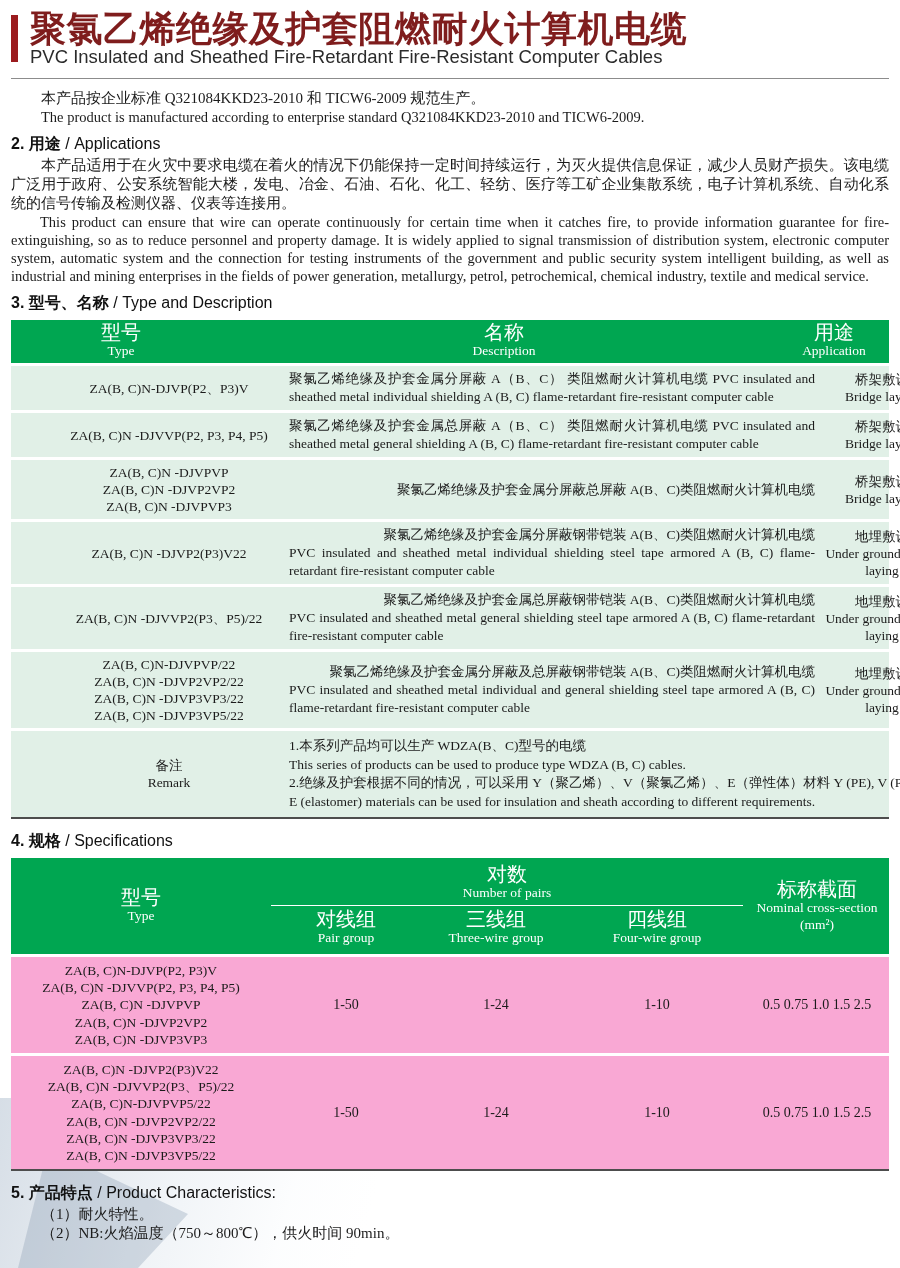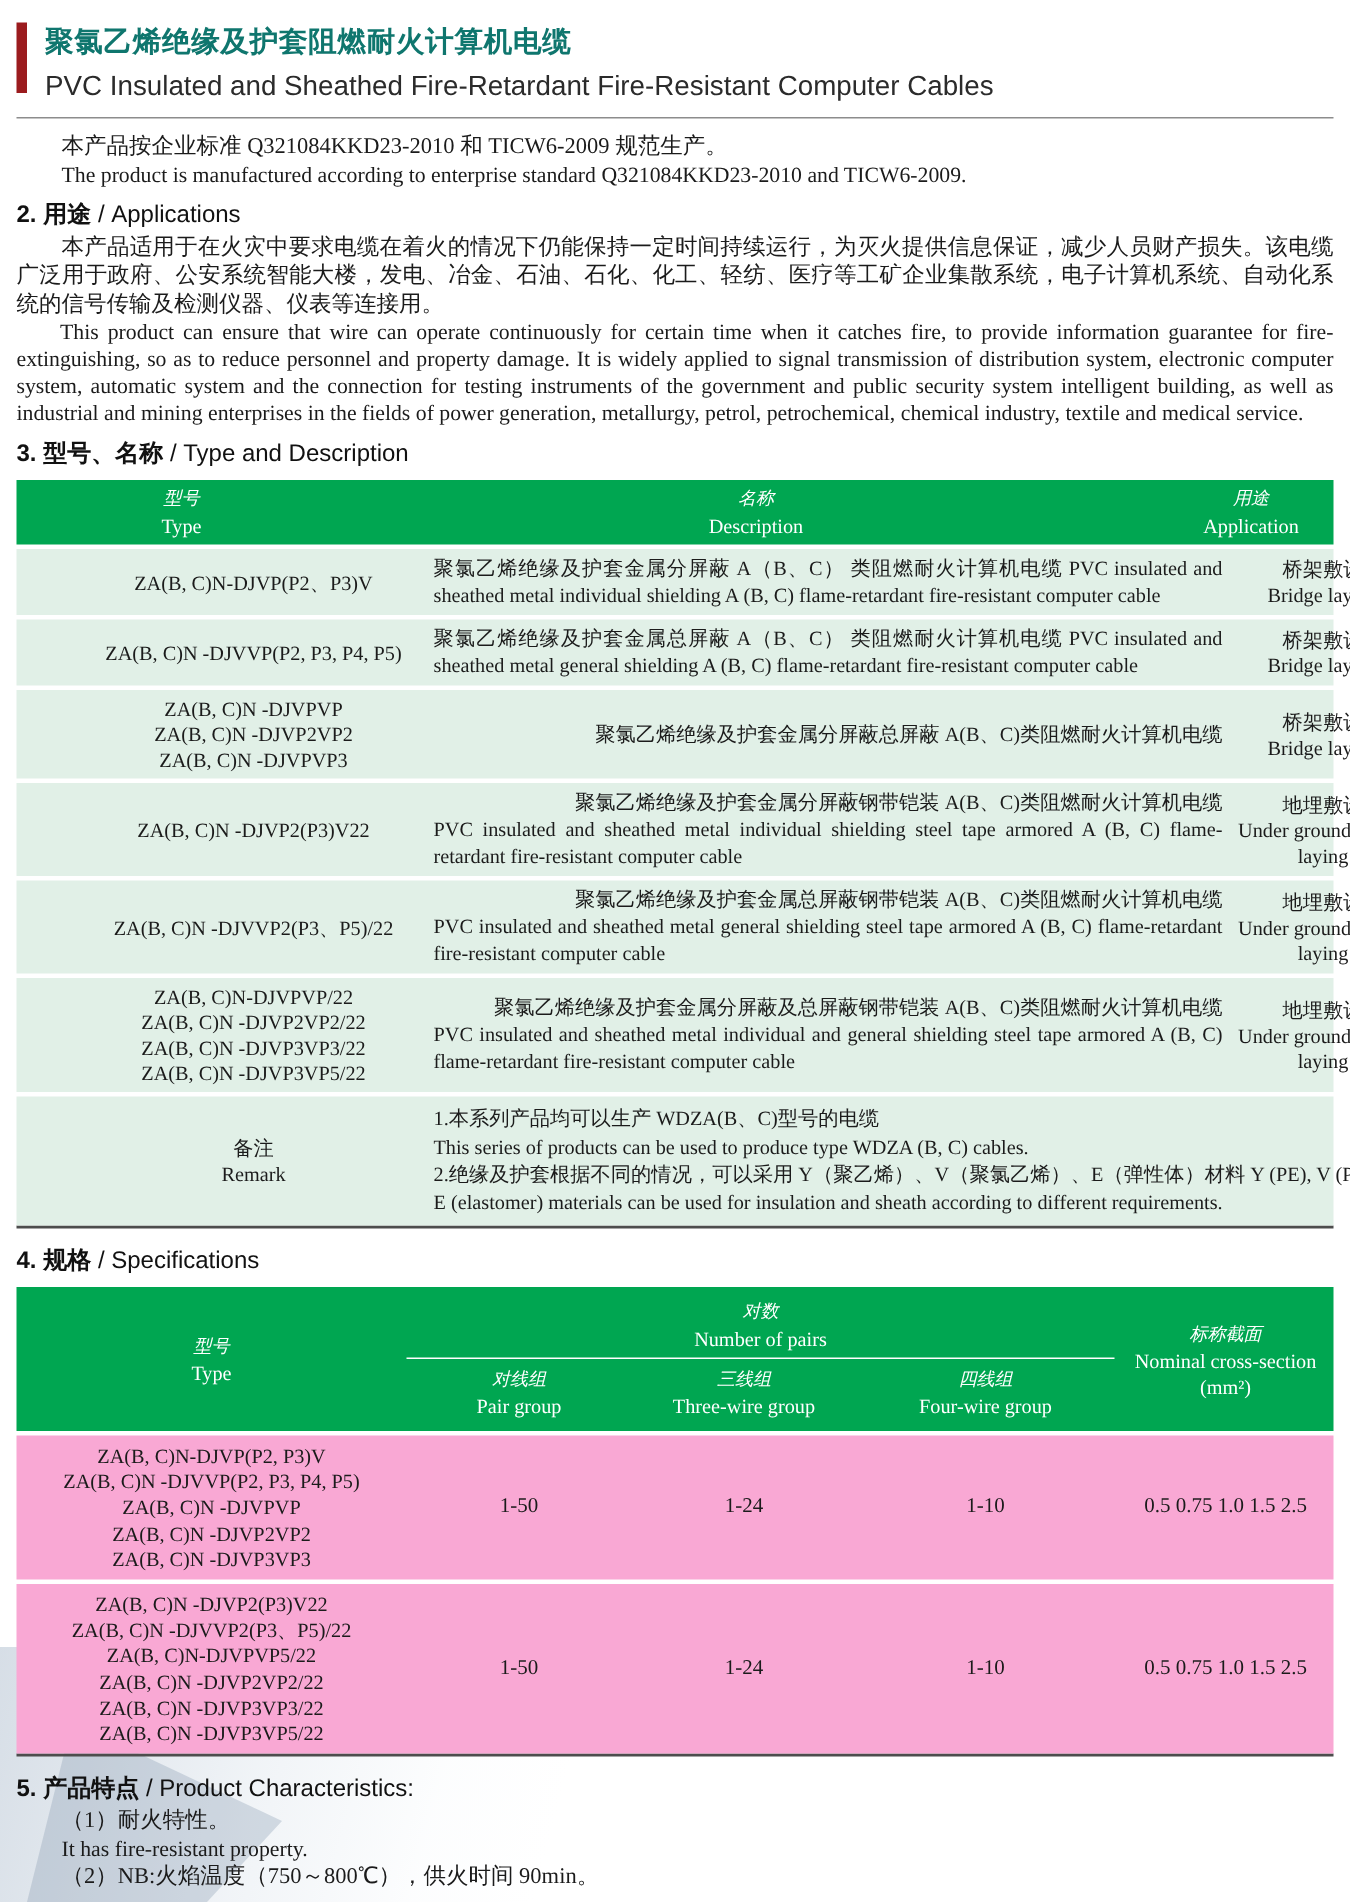--- a/index.html
+++ b/index.html
@@ -16,40 +16,40 @@
     background:rgba(120,140,165,0.28);
     clip-path:polygon(0 100%, 15% 0, 85% 55%, 60% 100%);
   }
 
   .content { position:relative; z-index:1; padding:0 11px; }
 
   
   .doc-header { position:relative; padding:13px 0 0 19px; }
   .accent-bar { position:absolute; left:0; top:15px; width:7px; height:47px; background:#9b1b1e; }
   .title-zh { margin:0; font-family:"Liberation Sans", sans-serif; font-weight:700;
-              font-size:19px; line-height:31px; color:#0f766e; letter-spacing:0.5px; }
+              font-size:36px; line-height:31px; color:#7f1d1d; letter-spacing:0.5px; }
   .title-en { margin:1px 0 0; font-family:"Liberation Sans", sans-serif; font-weight:400;
               font-size:18.5px; line-height:24px; color:#2b2b2b; }
   .header-rule { border:none; border-top:1.6px solid #8c8c8c; margin:9px 0 10px; }
 
   
   .sec-h { margin:8px 0 2px; font-family:"Liberation Sans", sans-serif; font-size:16px;
            line-height:20px; color:#111; font-weight:400; }
   .sec-h .bold { font-weight:700; }
 
   .p-zh { margin:0; font-size:15px; line-height:19px; text-align:justify; text-indent:2em; }
   .p-en { margin:0; font-size:14.5px; line-height:18px; text-align:justify; text-indent:2em; }
   .line-zh { margin:1px 0 0; font-size:15px; line-height:19px; padding-left:30px; }
   .line-en { margin:0; font-size:14.5px; line-height:18px; padding-left:30px; }
 
   
   .t1 { margin-top:7px; border-bottom:2px solid #4d4d4d; }
   .t1-header { display:flex; background:#00a651; color:#ffffff; text-align:center;
                padding:3px 0 4px; }
-  .hc-zh { font-size:12px; line-height:19px;font-style:italic; }
+  .hc-zh { font-size:20px; line-height:19px; }
   .hc-en { font-size:13.5px; line-height:17px; }
   .c-type { width:220px; flex:none; display:flex; flex-direction:column; justify-content:center; }
   .c-desc { width:546px; flex:none; box-sizing:border-box; padding:0 10px; }
   .c-app  { width:114px; flex:none; display:flex; flex-direction:column; justify-content:center; }
   .t1-row { display:flex; background:#e1f0e7; margin-top:3px; padding:4px 0; align-items:center; }
   .t1-row .c-type { text-align:center; font-size:13.5px; line-height:17px;margin-left:48px; }
   .t1-row .c-desc { font-size:13.5px; line-height:18px; text-align:justify; }
   .t1-row .c-app  { text-align:center; font-size:13.5px; line-height:17px; }
   .c-desc .zh-inline { margin-right:4px; }
   .c-desc .zh-line { text-align:right; }
@@ -270,16 +270,15 @@
       </div>
       <div class="t2-val v1">1-50</div>
       <div class="t2-val v2">1-24</div>
       <div class="t2-val v3">1-10</div>
       <div class="t2-val v4">0.5 0.75 1.0 1.5 2.5</div>
     </div>
   </div>
 
   <h3 class="sec-h" style="margin-top:12px"><span class="bold">5. 产品特点</span> <span>/ Product Characteristics:</span></h3>
   <p class="char-zh">（1）耐火特性。</p>
-  <p class="char-en">It has fire-resistant property.</p>
   <p class="char-zh">（2）NB:火焰温度（750～800℃），供火时间 90min。</p>
 
 </div>
 
 </body></html>

